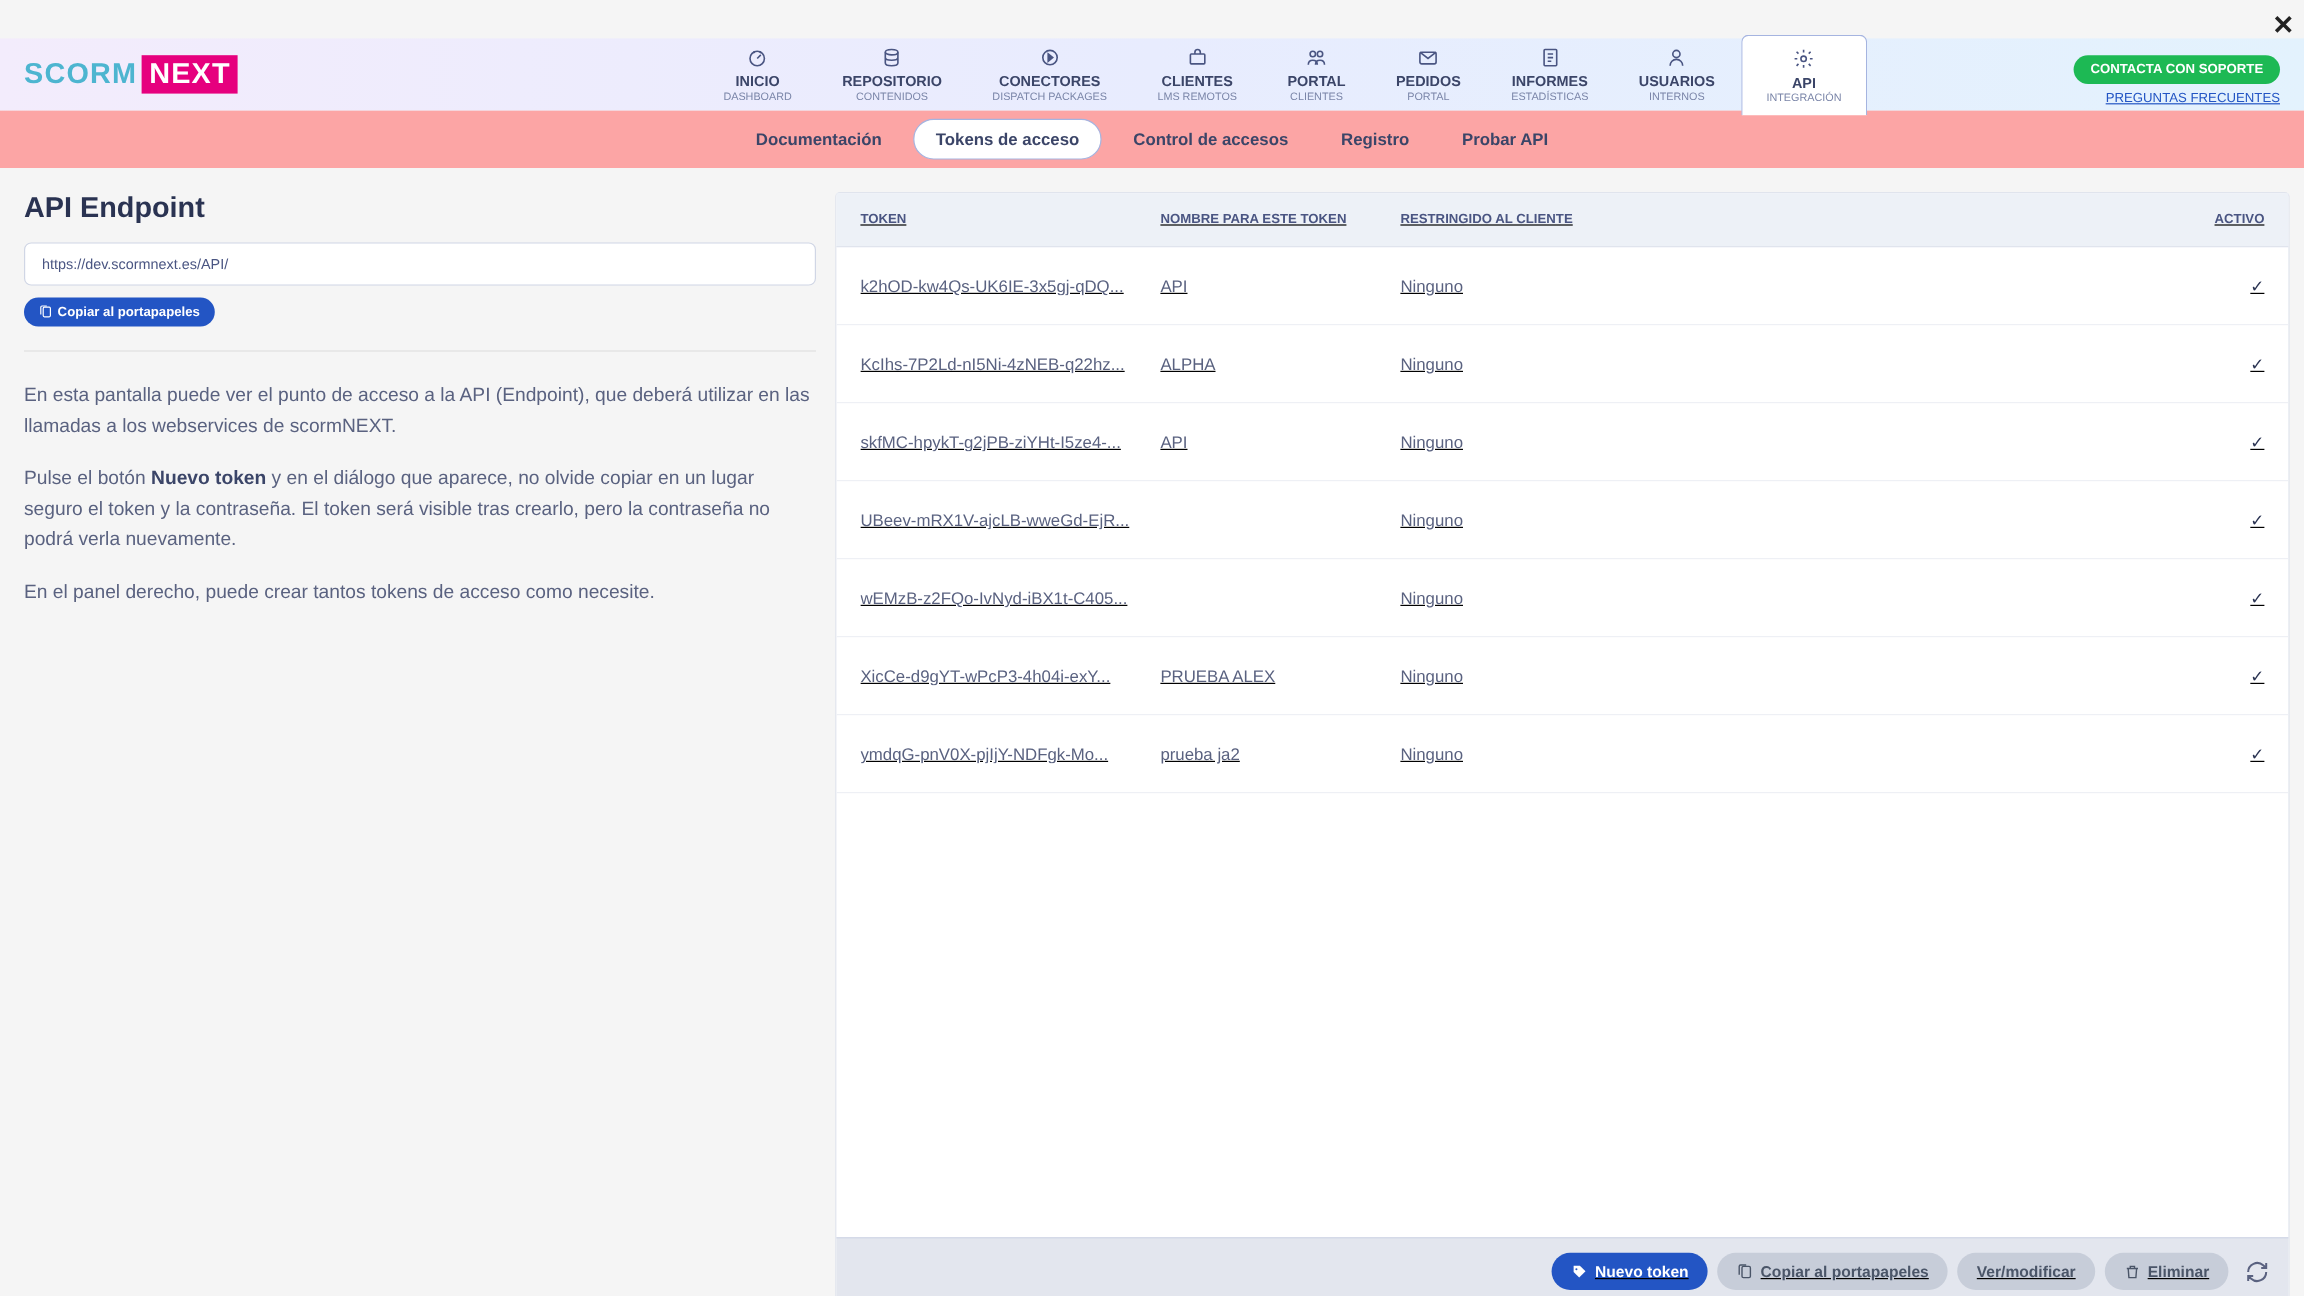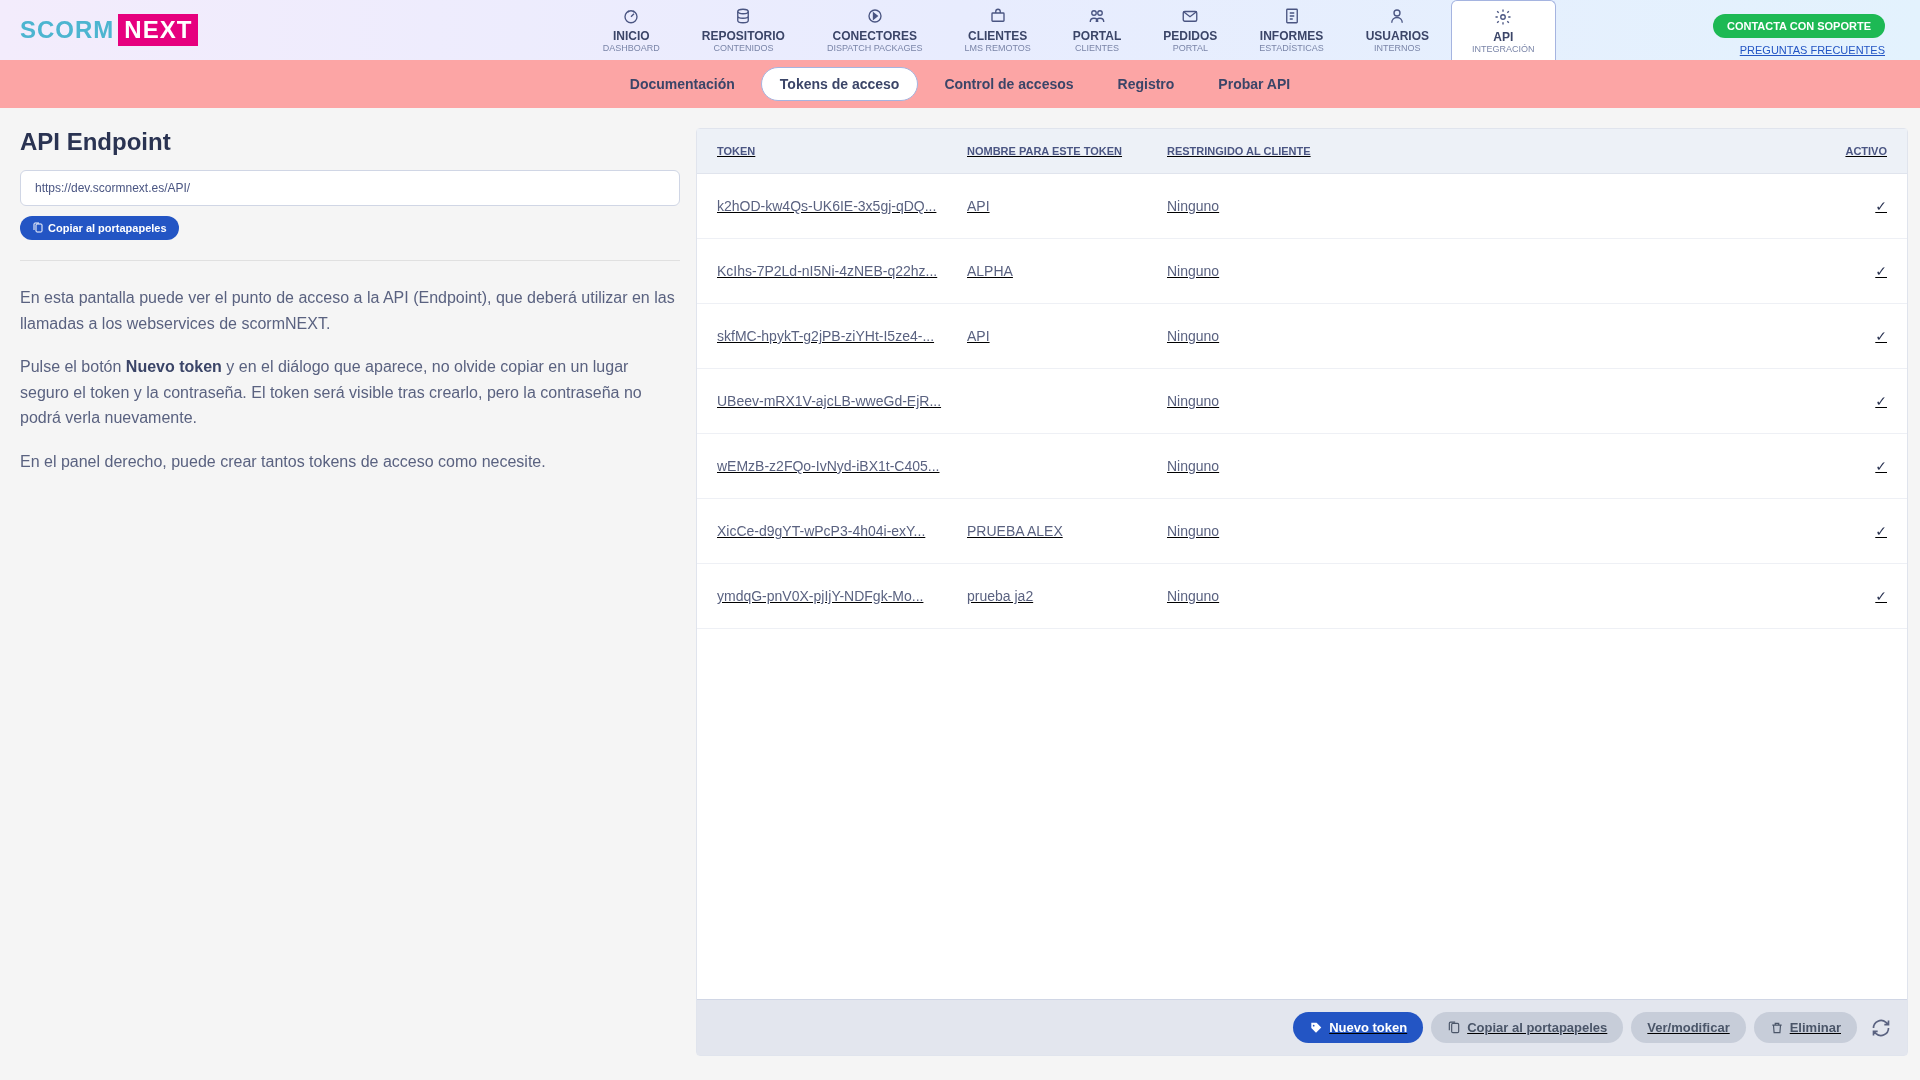--- a/index.html
+++ b/index.html
@@ -2,39 +2,41 @@
 <html><head>
 <meta charset="utf-8">
 <style>
 * { margin: 0; padding: 0; box-sizing: border-box; font-family: "Segoe UI", Arial, sans-serif; }
 body { width: 1920px; height: 1080px; background: #f5f5f5; overflow: hidden; }
 
 .header {
   height: 60px;
   background: linear-gradient(to right, #f3ecfc 0%, #e8ecfe 50%, #e3f2fd 100%);
   display: flex;
+  align-items: center;
   padding: 0 20px;
   position: relative;
+  margin-top: 32px;
 }
 .logo { display: flex; align-items: center; margin-right: 40px; }
 .logo-scorm { color: #4db5d0; font-size: 24px; font-weight: 700; letter-spacing: 1px; }
 .logo-next { background: #e6007e; color: #fff; font-size: 24px; font-weight: 700; padding: 2px 6px; margin-left: 4px; letter-spacing: 1px; }
 
 .nav { display: flex; gap: 2px; margin: 0 auto; }
 .nav-item {
   display: flex; flex-direction: column; align-items: center; justify-content: center;
   padding: 10px 20px; min-width: 80px; cursor: pointer; border-radius: 6px 6px 0 0;
   color: #4a5582;
 }
 .nav-item.active { background: #fff; border: 1px solid #a5b4e0; border-bottom: none; }
 .nav-icon { font-size: 16px; margin-bottom: 4px; color: #4a5582; }
 .nav-label { font-size: 12px; font-weight: 700; color: #3b4568; }
 .nav-sub { font-size: 9px; color: #7a85a8; text-transform: uppercase; }
 
-.header-right { position: absolute; right: 35px; top: 14px; display: flex; flex-direction: column; align-items: flex-end; gap: 6px; }
+.header-right { position: absolute; right: 20px; top: 14px; display: flex; flex-direction: column; align-items: flex-end; gap: 6px; }
 .contact-btn { background: #1db954; color: #fff; font-size: 11px; font-weight: 700; padding: 6px 14px; border-radius: 14px; border: none; cursor: pointer; }
 .faq-link { color: #2355c4; font-size: 11px; text-decoration: underline; cursor: pointer; padding-left: 26px; }
 
 .close-icon { position: absolute; right: 8px; top: 8px; font-size: 22px; font-weight: 900; color: #222; cursor: pointer; }
 
 .subheader {
   height: 48px; background: #fca5a5; display: flex; align-items: center; justify-content: center; gap: 8px;
 }
 .tab { padding: 8px 18px; font-size: 14px; font-weight: 700; color: #3b4568; border-radius: 18px; cursor: pointer; }
 .tab.active { background: #fff; border: 1px solid #a5b4e0; }

